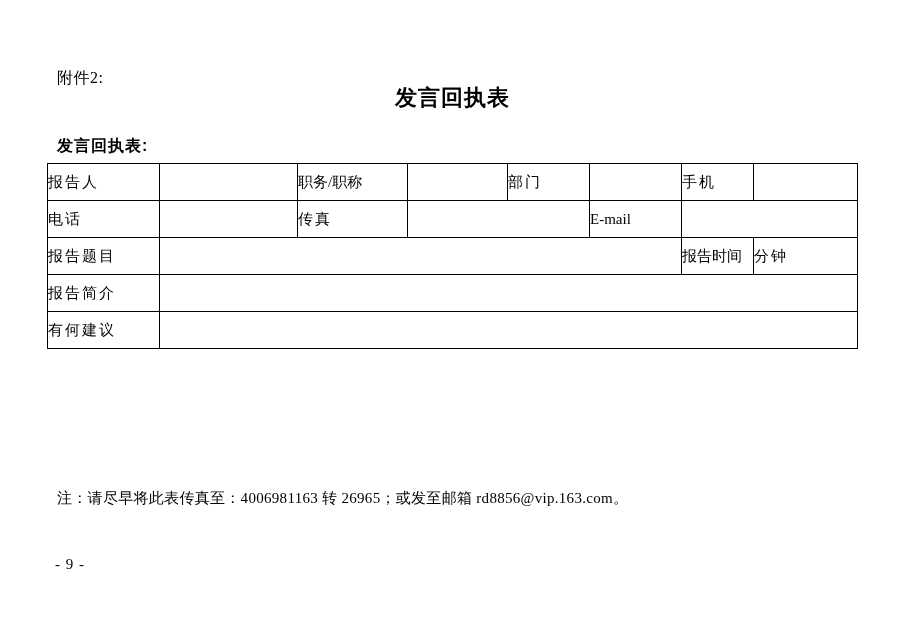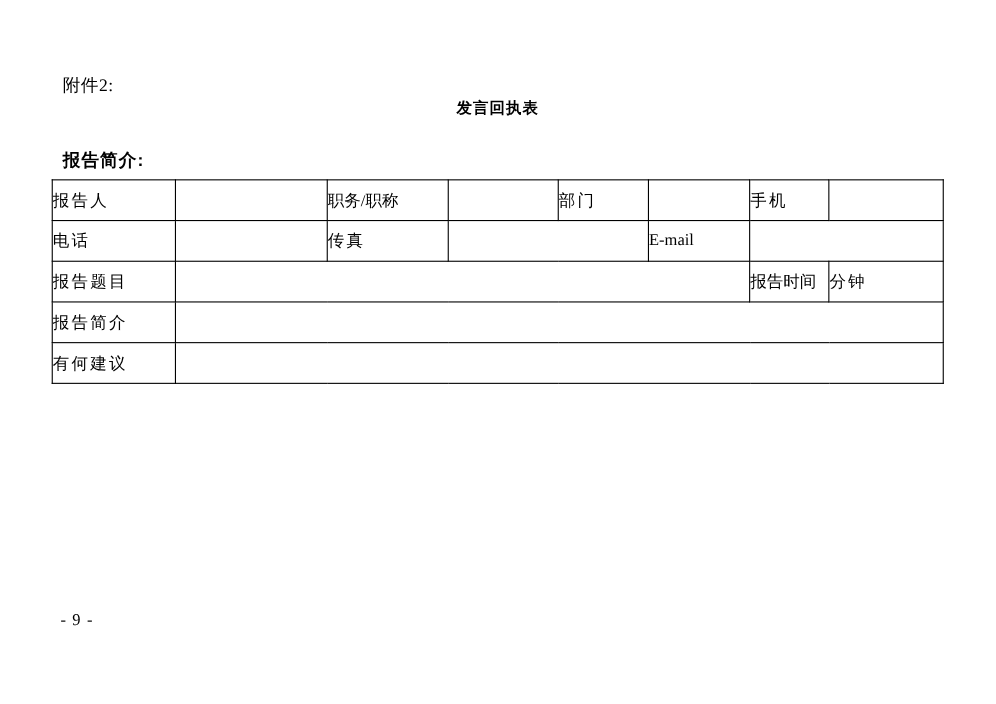--- a/index.html
+++ b/index.html
@@ -32,21 +32,21 @@
   .title-block {
     position: absolute;
     left: 0;
     top: 86px;
     width: 905px;
     text-align: center;
   }
   .title-main {
     font-family: "Liberation Sans", sans-serif;
     font-weight: bold;
-    font-size: 14px;
+    font-size: 22px;
     letter-spacing: 1px;
     line-height: 24px;
   }
   .title-sub {
     font-family: "Liberation Sans", sans-serif;
     font-weight: bold;
     font-size: 17px;
     letter-spacing: 0.5px;
     line-height: 24px;
   }
@@ -111,21 +111,21 @@
 <body>
 
 <div class="page">
 
   <div class="attachment-label">附件2:</div>
 
   <div class="title-block">
     <div class="title-main">发言回执表</div>
   </div>
 
-  <div class="unit-name">报告简介:</div>
+  <div class="unit-name">发言回执表:</div>
 
   <table class="form">
     <colgroup>
       <col style="width:112px">
       <col style="width:138px">
       <col style="width:110px">
       <col style="width:100px">
       <col style="width:82px">
       <col style="width:92px">
       <col style="width:72px">
@@ -165,16 +165,17 @@
       <td class="val" colspan="7"></td>
     </tr>
 
     <tr class="row-tall">
       <td class="lbl">有何建议</td>
       <td class="val" colspan="7"></td>
     </tr>
   </tbody>
     </table>
 
+  <div class="note">注：请尽早将此表传真至：4006981163 转 26965；或发至邮箱 rd8856@vip.163.com。</div>
 
   <div class="page-number">- 9 -</div>
 
 </div>
 
 </body></html>

